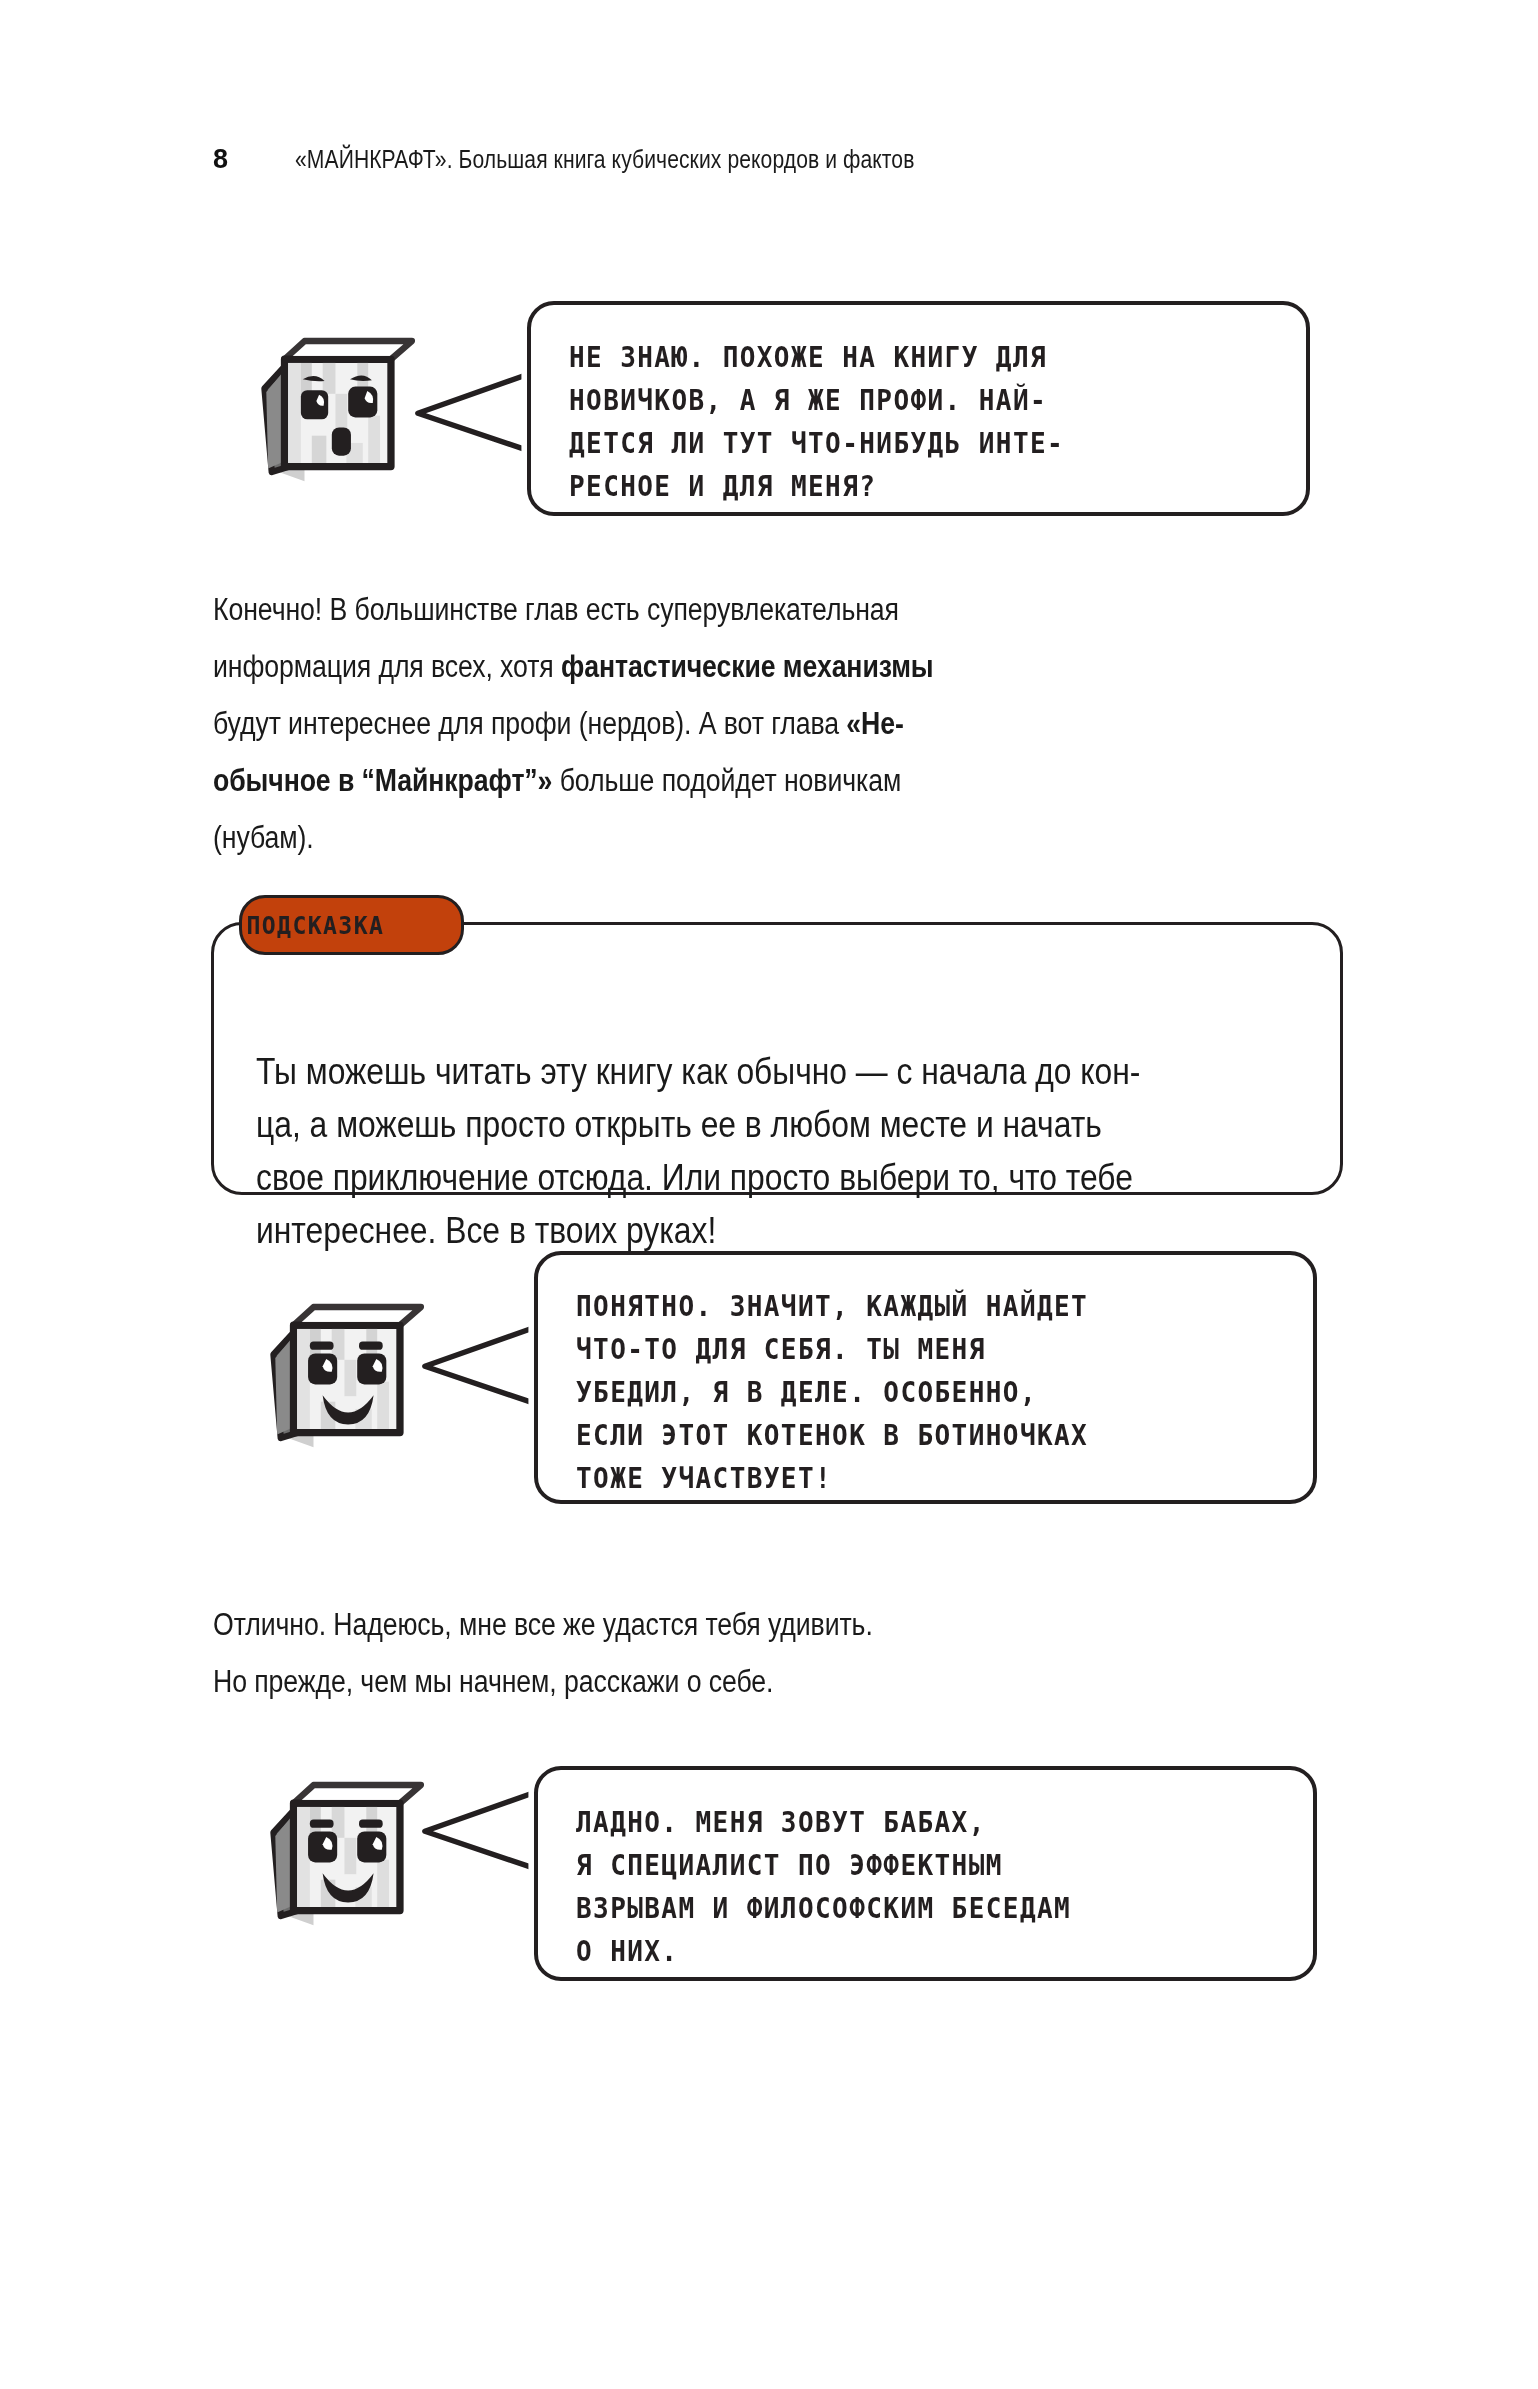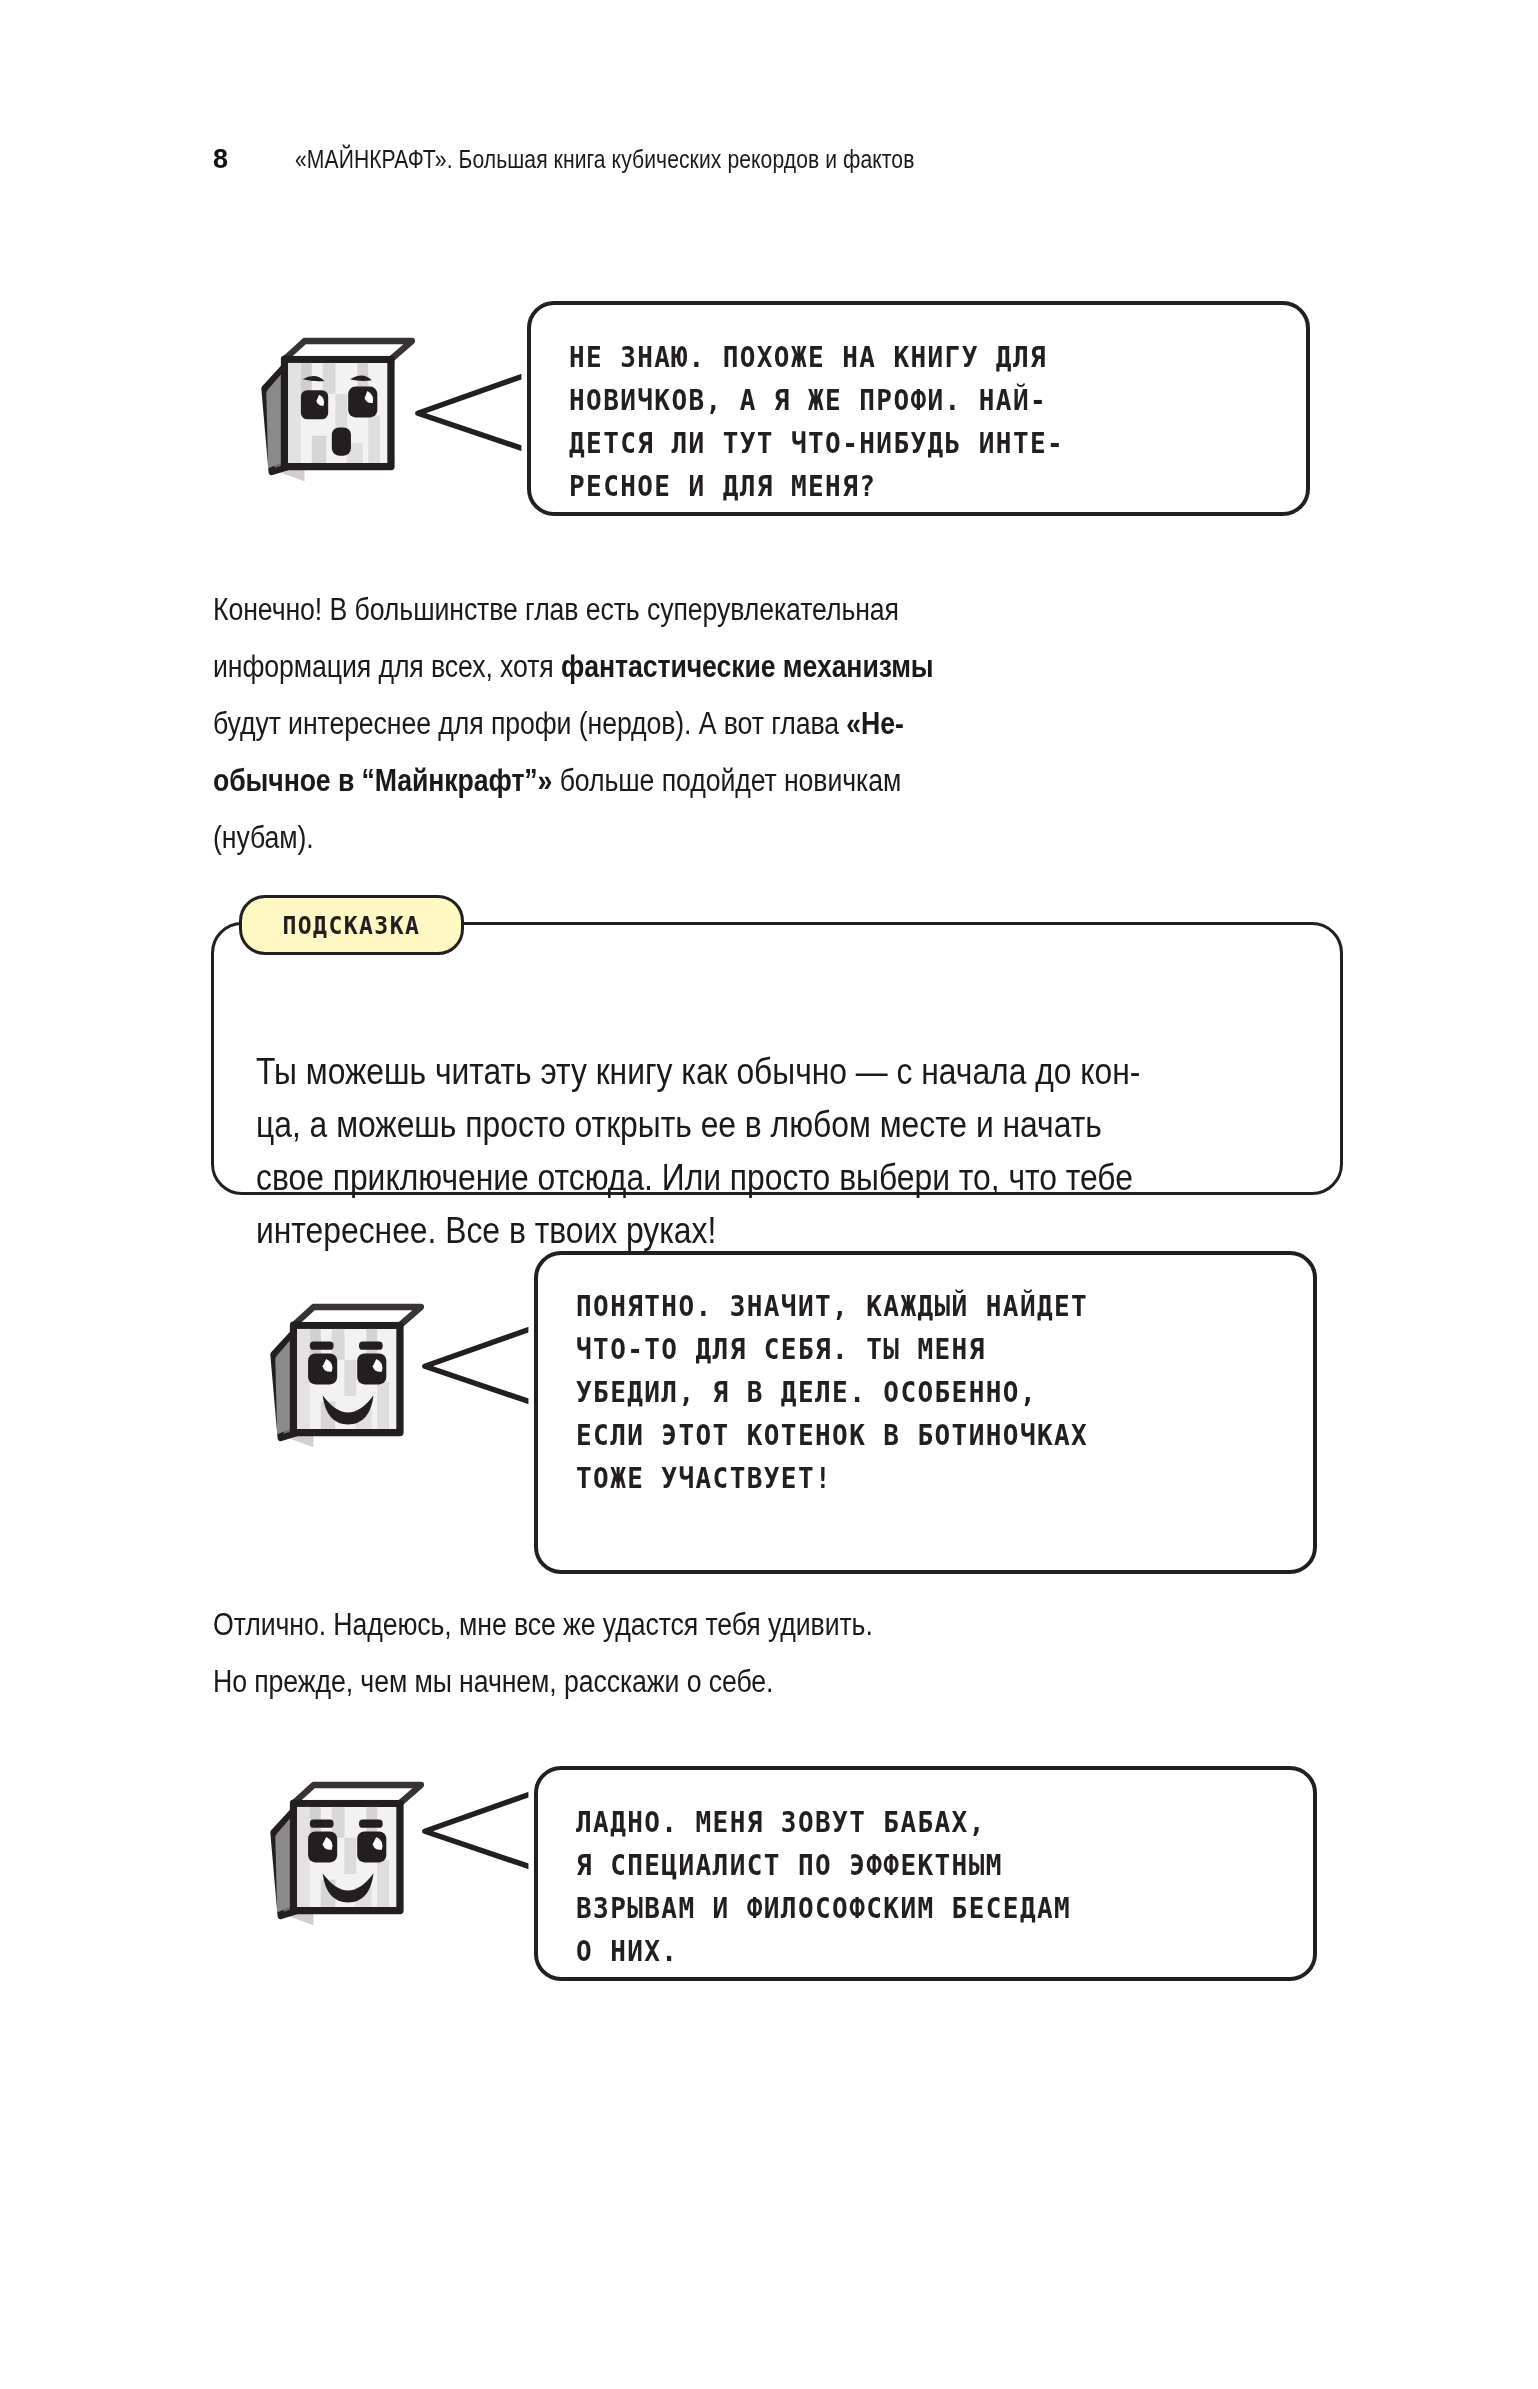--- a/index.html
+++ b/index.html
@@ -121,24 +121,24 @@
     border: 3.6px solid #231f20;
     border-radius: 31px;
     background: #ffffff;
     text-decoration: underline;
   }
   .tip-label {
     position: absolute;
     box-sizing: border-box;
     border: 3.6px solid #231f20;
     border-radius: 26px;
-    background: #fef9c3;
+    background: #c2410c;
     display: flex;
     align-items: center;
-    justify-content: center;
+    justify-content: flex-start;
     z-index: 3;
   }
   .tip-label span {
     font-family: "DejaVu Sans Mono", "Liberation Mono", monospace;
     font-weight: 700;
     font-size: 24.6px;
     letter-spacing: 1.5px;
     color: #231f20;
     transform: scaleX(0.94);
   }
@@ -258,21 +258,21 @@
 
       <path d="M82 133 q28 38 56 0 q-4 32 -28 32 q-24 0 -28 -32 Z" fill="#231f20"></path>
       <path d="M50 56 L72 36 L190 36 L167 56 Z" fill="#ffffff" stroke="#231f20" stroke-width="7" stroke-linejoin="round" opacity="0.9"></path>
     </svg>
 
     <svg class="tail" style="left:419px; top:1319px;" width="128" height="109" viewBox="0 0 140 120">
       <path d="M136 6 L6 52 L136 96" fill="#ffffff" stroke="#231f20" stroke-width="6" stroke-linejoin="round" stroke-linecap="round"></path>
       <rect x="120" y="2" width="22" height="100" fill="#ffffff"></rect>
     </svg>
 
-    <div class="bubble" style="left:534px; top:1251px; width:783px; height:323px;">
+    <div class="bubble" style="left:534px; top:1251px; width:783px; height:253px;">
       <div class="btext" style="top:30px;"><span id="b2lines"><span style="display: block;">ПОНЯТНО. ЗНАЧИТ, КАЖДЫЙ НАЙДЕТ</span><span style="display: block;">ЧТО-ТО ДЛЯ СЕБЯ. ТЫ МЕНЯ</span><span style="display: block;">УБЕДИЛ, Я В ДЕЛЕ. ОСОБЕННО,</span><span style="display: block;">ЕСЛИ ЭТОТ КОТЕНОК В БОТИНОЧКАХ</span><span style="display: block;">ТОЖЕ УЧАСТВУЕТ!</span></span></div>
     </div>
   </div>
 
   <div class="para" id="para-2">
     <span class="ln">Отлично. Надеюсь, мне все же удастся тебя удивить.</span>
     <span class="ln">Но прежде, чем мы начнем, расскажи о себе.</span>
   </div>
 
   <div class="bubble-group">

